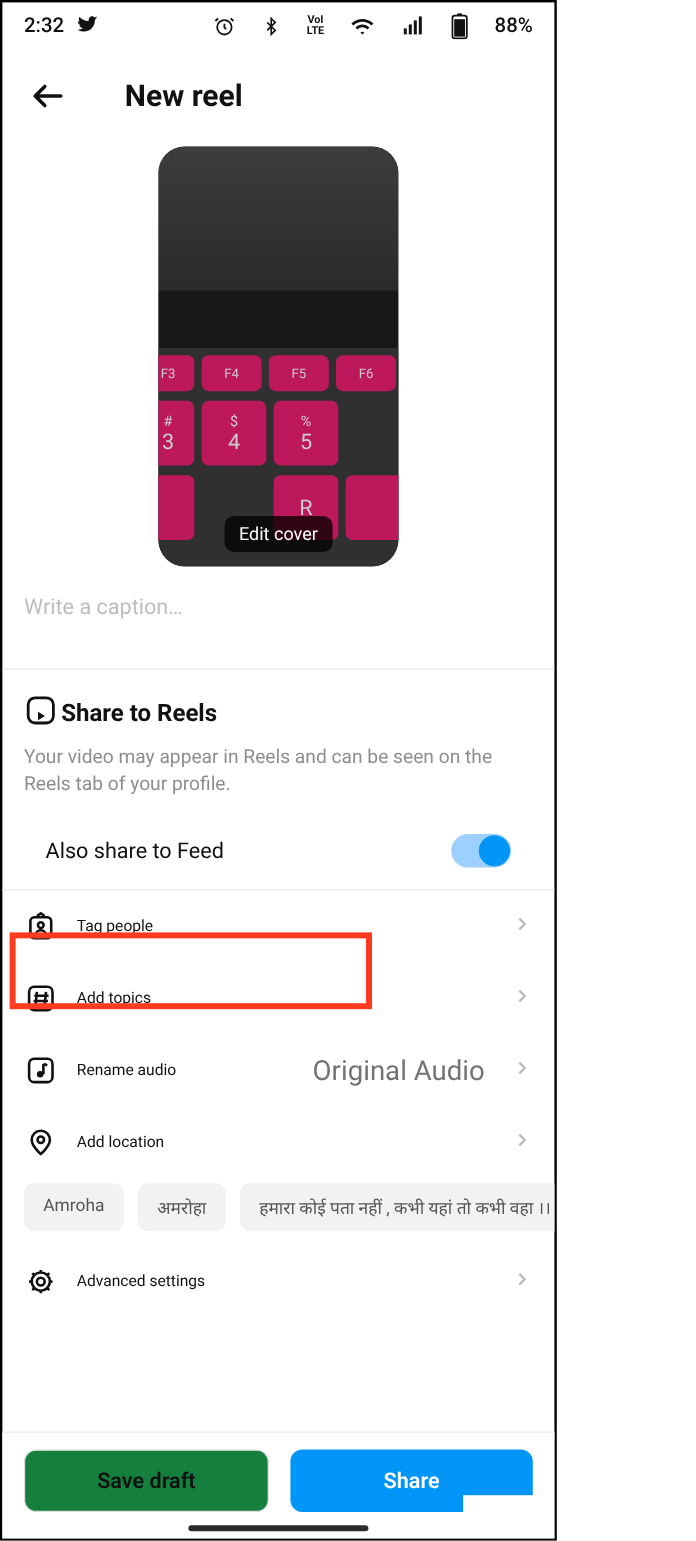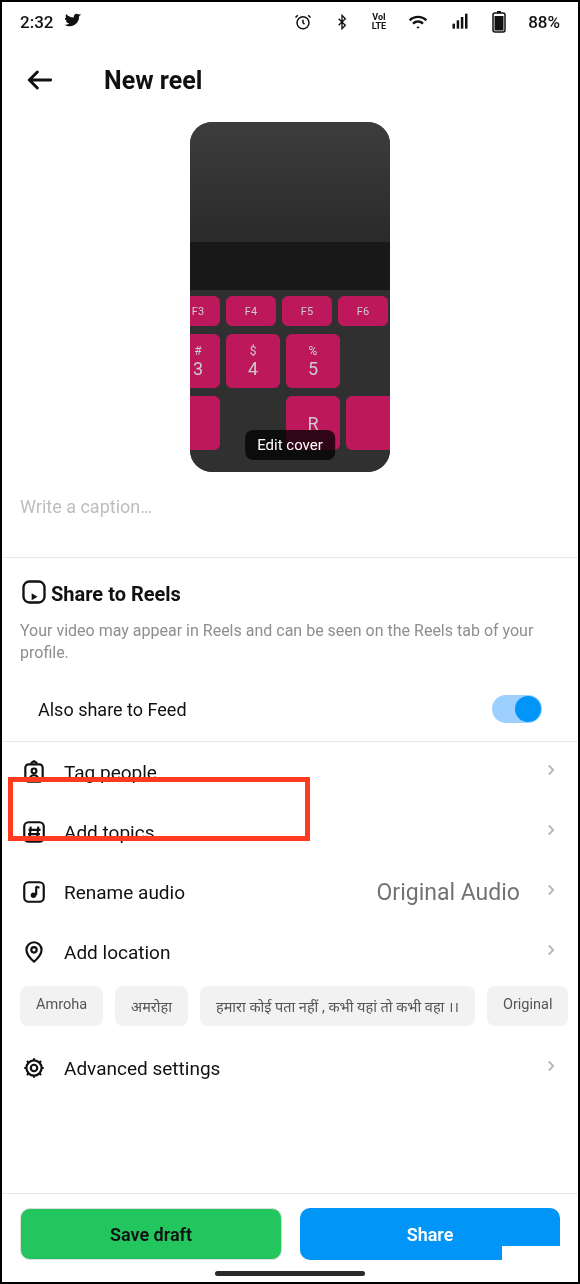--- a/index.html
+++ b/index.html
@@ -1,17 +1,17 @@
 <!DOCTYPE html>
 <html><head>
 <meta charset="utf-8">
 <style>
   * { box-sizing: border-box; margin: 0; padding: 0; font-family: -apple-system, BlinkMacSystemFont, "Segoe UI", Roboto, Helvetica, Arial, sans-serif; }
   html, body { width: 580px; height: 1284px; background: #fff; overflow: hidden; }
-  .frame { width: 580px; height: 1284px; border: 2px solid #000; position: relative; background: #fff; }
+  .frame { width: 464px; height: 1284px; border: 2px solid #000; position: relative; background: #fff; }
   .status-bar { height: 40px; display: flex; align-items: center; justify-content: space-between; padding: 0 18px; font-size: 17px; font-weight: 500; color:#111; }
   .status-left { display: flex; align-items: center; gap: 10px; }
   .status-right { display: flex; align-items: center; gap: 22px; }
   .status-right svg, .status-right .ico { display:inline-flex; align-items:center; }
   .lte-badge { font-size: 9px; line-height: 9px; font-weight:700; text-align:center; }
   .app-header { display:flex; align-items:center; gap: 44px; padding: 18px 18px 10px 18px; }
   .back-btn { width: 40px; height: 40px; display:flex; align-items:center; justify-content:center; }
   .title { font-size: 25px; font-weight: 700; color:#111; }
   .cover-wrap { display:flex; justify-content:center; padding-top: 12px; }
   .cover { width: 200px; height: 350px; border-radius: 22px; background:#3a3a3a; position:relative; overflow:hidden; }
@@ -26,29 +26,29 @@
   .section { padding: 20px 18px 14px 18px; }
   .reels-row { display:flex; align-items:center; gap:3px; margin-bottom:10px; }
   .reels-title { font-size:20px; font-weight:700; color:#111; }
   .reels-desc { color:#8e8e8e; font-size:16px; line-height:1.35; padding-right:8px; }
   .feed-row { display:flex; align-items:center; justify-content:space-between; padding: 18px 36px; }
   .feed-label { font-size:18px; color:#111; }
   .toggle { width:50px; height:28px; border-radius:20px; background:#9dd0ff; position:relative; }
   .toggle-dot { width:26px; height:26px; background:#0095f6; border-radius:50%; position:absolute; right:1px; top:1px; }
   .option-row { display:flex; align-items:center; padding: 16px 18px; gap:16px; }
   .option-ico { width:28px; height:28px; display:flex; align-items:center; justify-content:center; }
-  .option-label { flex:1; font-size:19px; color:#111; }
+  .option-label { flex:1; font-size:13px; color:#111; }
   .option-meta { color:#737373; font-size:23px; margin-right:6px; }
   .chevron { color:#b8b8b8; }
   .highlight-box { position:absolute; border:5px solid #ff3b1f; pointer-events:none; }
   .chips-row { display:flex; gap:12px; padding: 4px 18px 12px 18px; overflow:hidden; }
   .chip { background:#f2f2f2; color:#555; font-size:14.5px; padding:10px 16px; border-radius:8px; white-space:nowrap; flex-shrink:0; }
   .bottom-bar { position:absolute; left:0; right:0; bottom:0; border-top:1px solid #e8e8e8; padding: 14px 18px 22px 18px; display:flex; gap:18px; align-items:center; background:#fff; }
   .btn { flex:1; height:52px; border-radius:10px; display:flex; align-items:center; justify-content:center; font-size:18px; font-weight:600; }
-  .btn-outline { border:1px solid #dcdcdc; color:#111; background:#22c55e; }
+  .btn-outline { border:1px solid #dcdcdc; color:#111; background:#15803d; }
   .btn-primary { background:#0095f6; color:#fff; position:relative; }
   .btn-primary::after { content:""; position:absolute; right:-2px; bottom:-2px; width:60px; height:16px; background:#fff; } 
   .home-indicator { position:absolute; bottom:6px; left:50%; transform:translateX(-50%); width:150px; height:5px; background:#2b2b2b; border-radius:3px; }
 </style>
 </head>
 <body>
 <div class="frame">
 
 <div class="status-bar">
   <div class="status-left">

